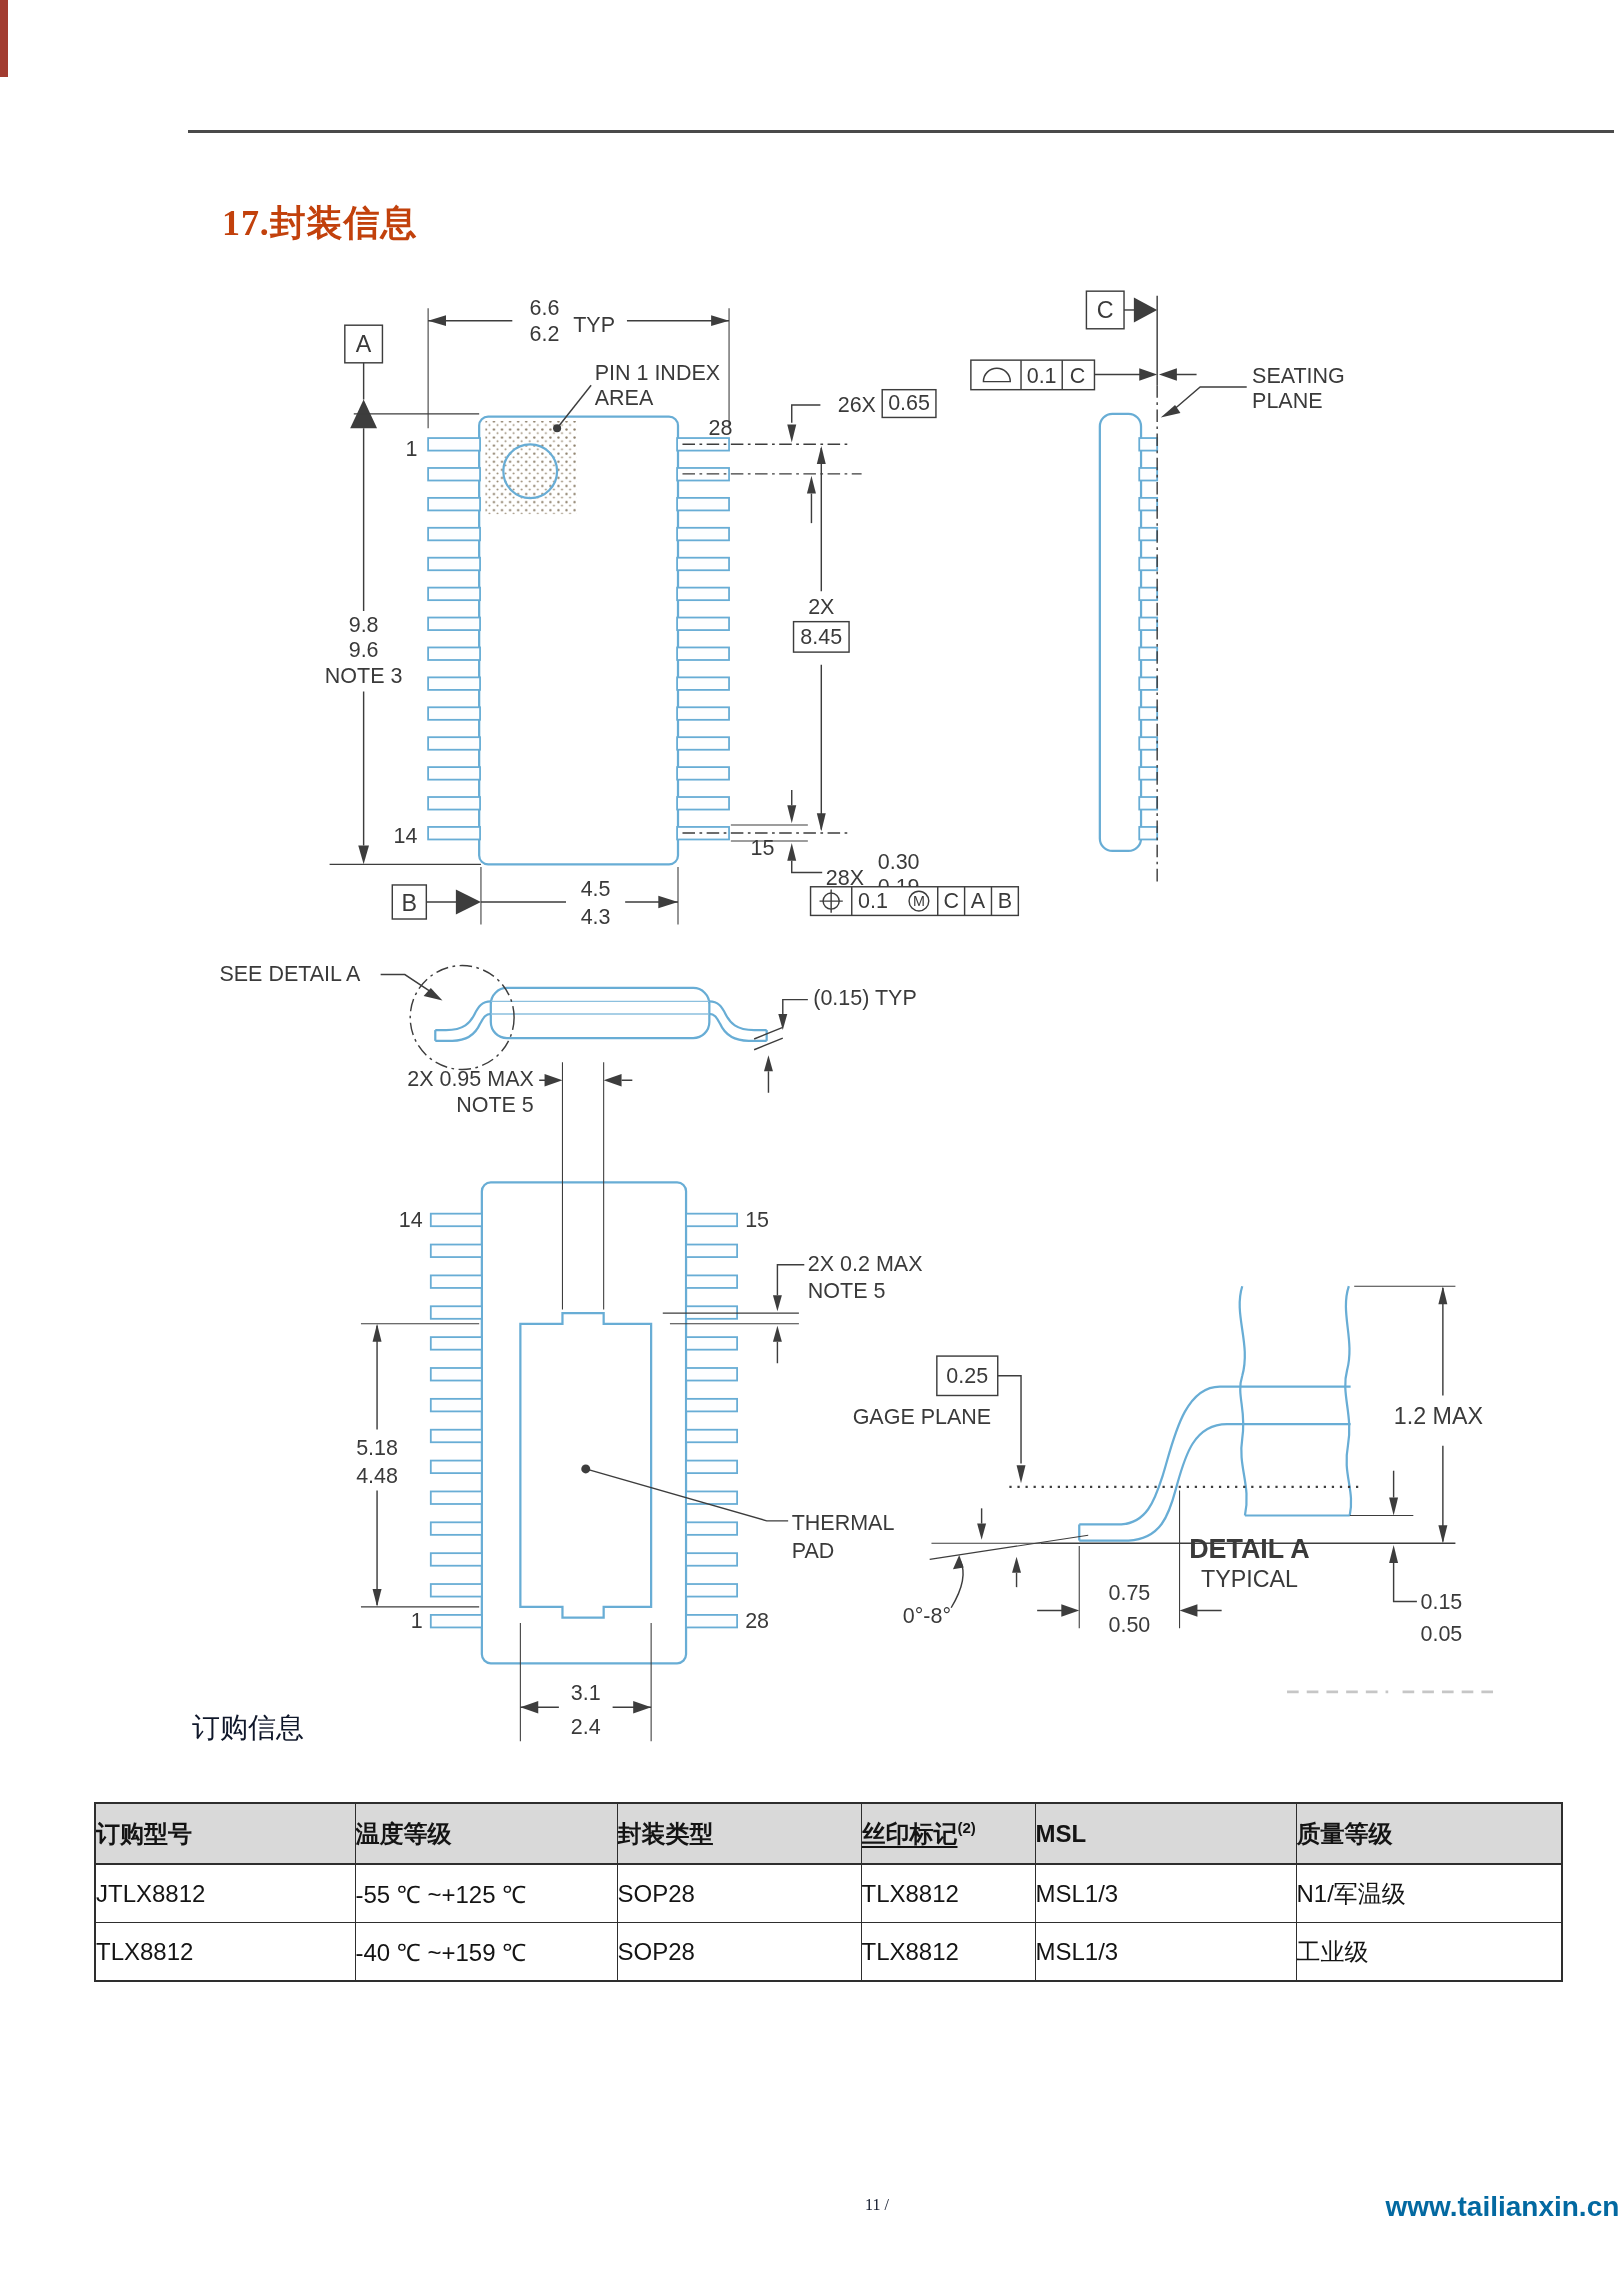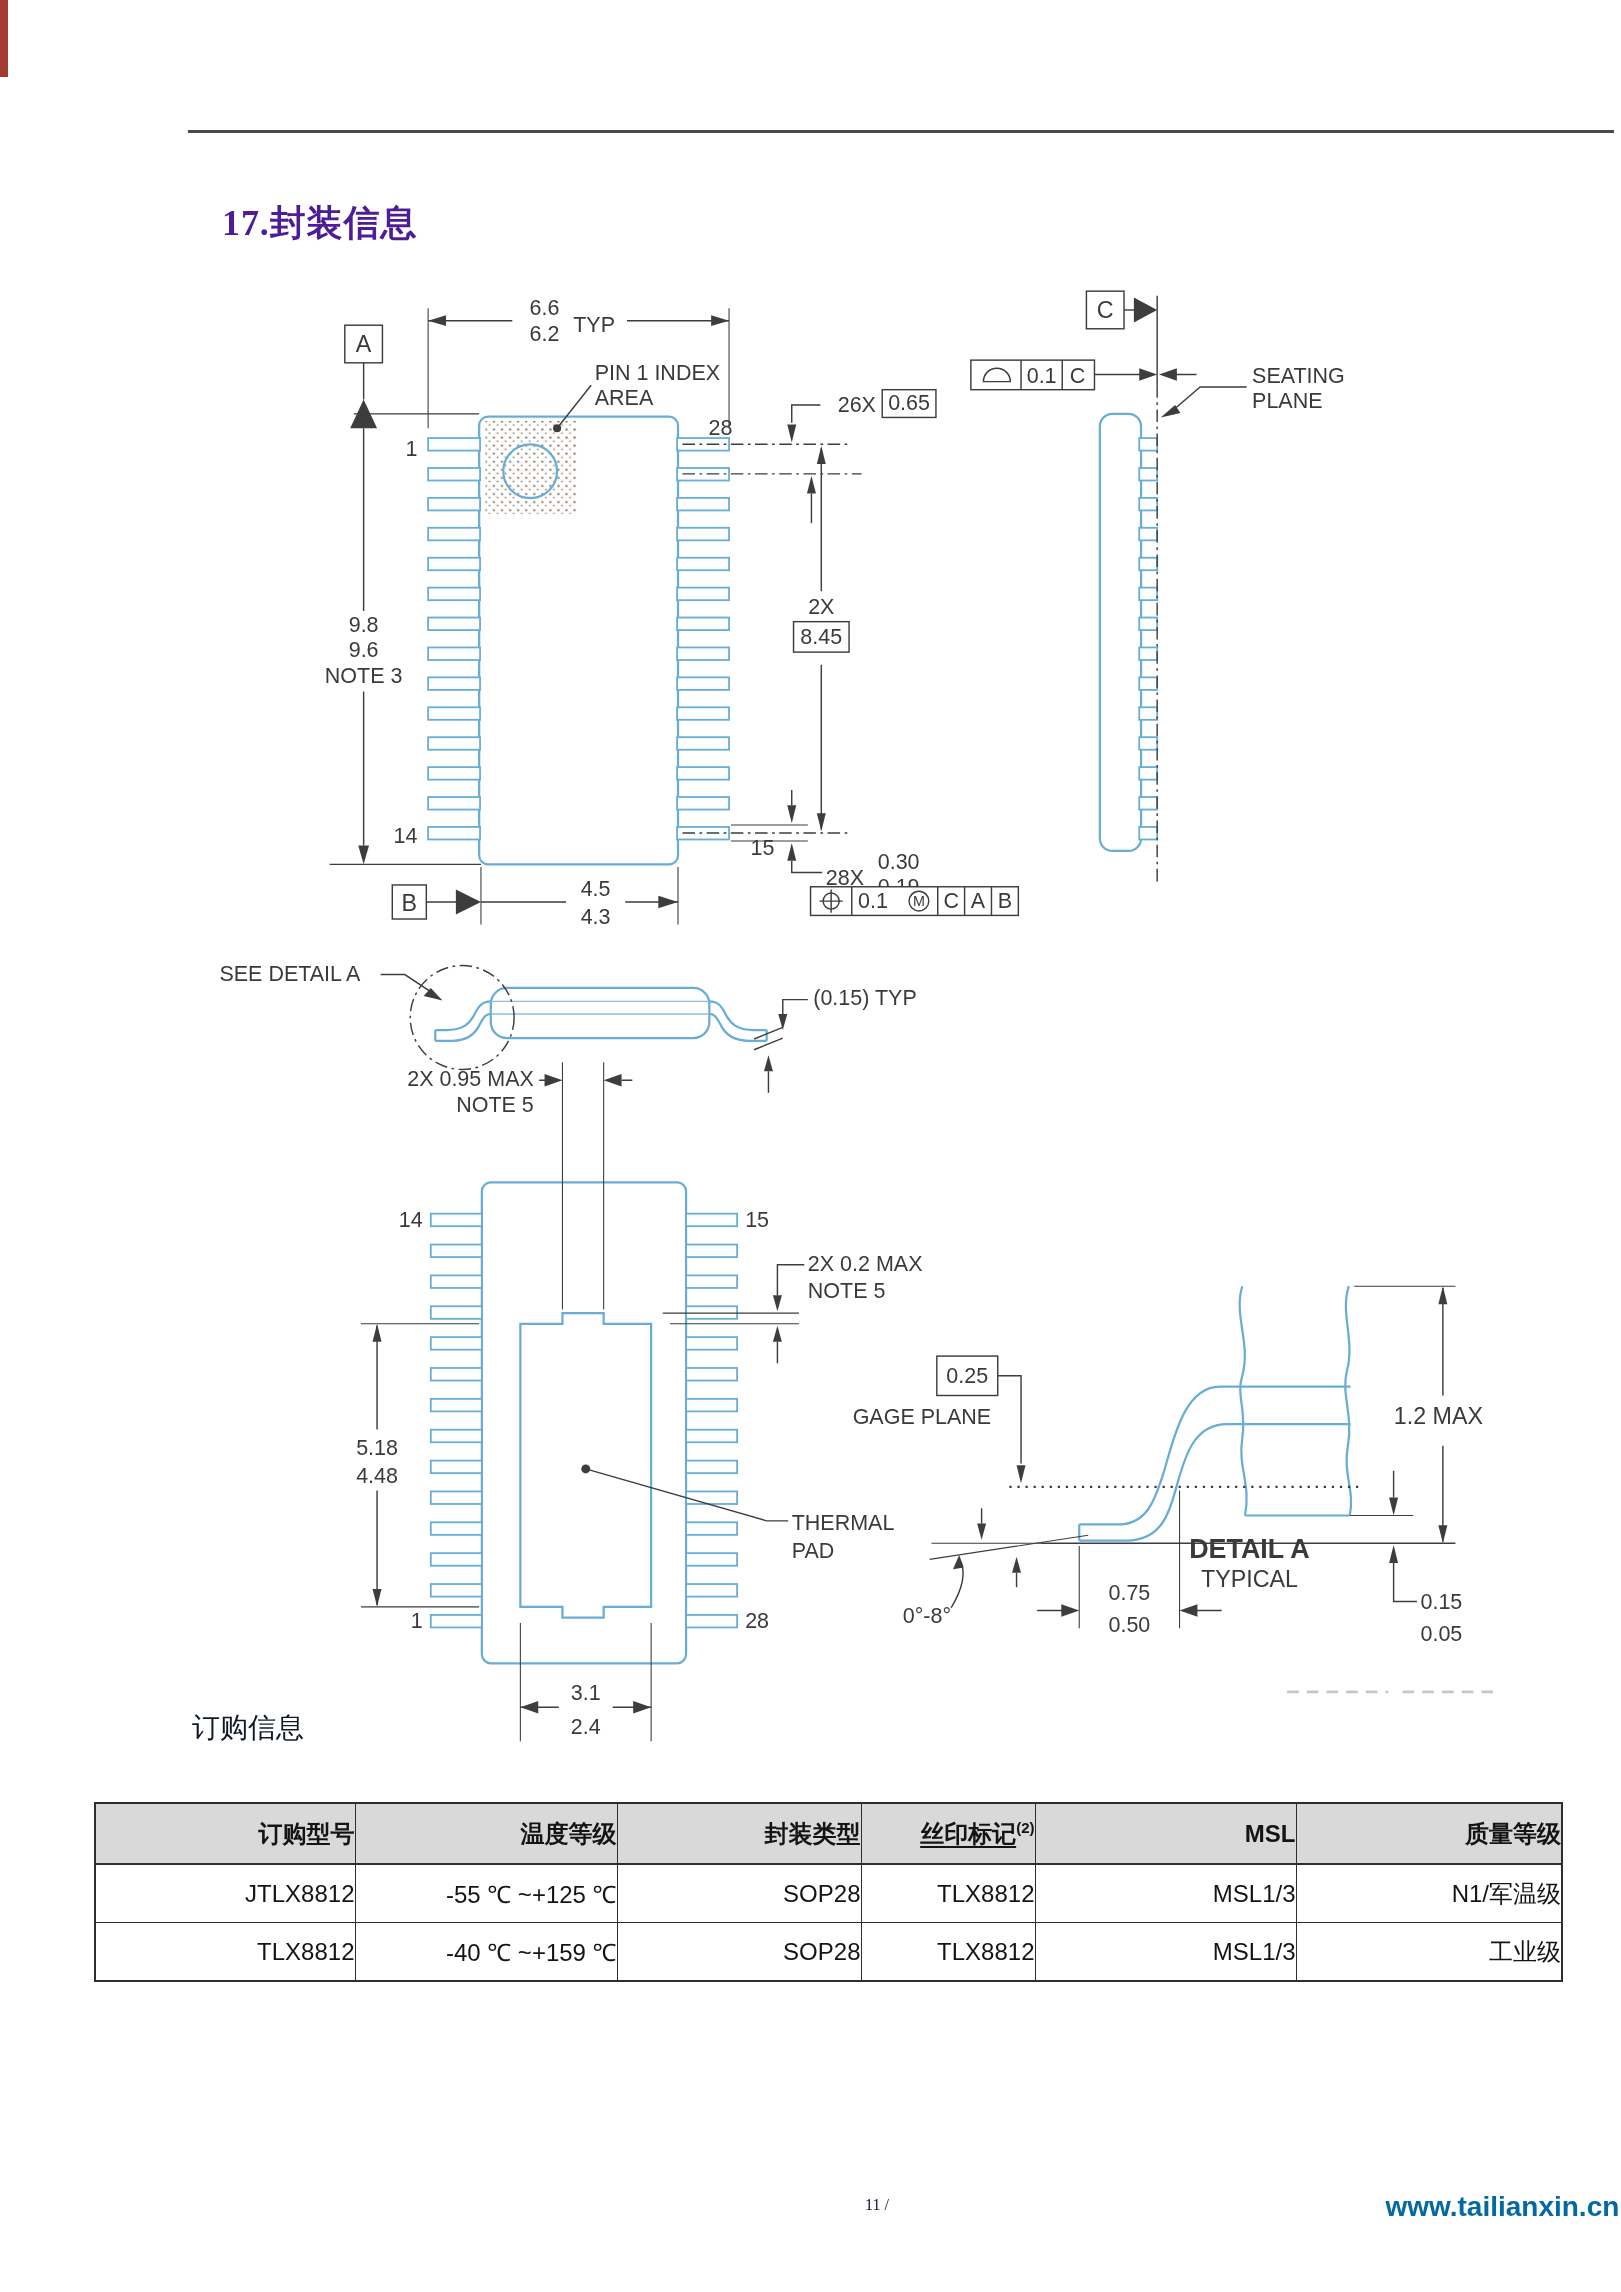--- a/index.html
+++ b/index.html
@@ -1,21 +1,21 @@
 <!DOCTYPE html>
 <html style="font-size:14.3px"><head>
 <meta charset="utf-8">
 <style>
   html,body{margin:0;padding:0;background:#e8e8e8;}
   .page{position:relative;width:1622px;height:2293px;background:#ffffff;overflow:hidden;
         font-family:"Liberation Sans",sans-serif;}
   .corner-mark{position:absolute;left:0;top:0;width:8px;height:77px;background:#a23c30;}
   .top-rule{position:absolute;left:188px;top:130px;width:1426px;height:2.7px;background:#4a4a4a;}
   .title{position:absolute;left:222px;top:199px;font-family:"Liberation Serif",serif;
-         font-weight:bold;font-size:36px;color:#4c1d95;letter-spacing:0.9px;}
+         font-weight:bold;font-size:36px;color:#c2410c;letter-spacing:0.9px;}
   .order-heading{position:absolute;left:192px;top:1709px;font-family:"Liberation Serif",serif;
          font-size:28px;color:#0f172a;}
   svg.drawing{position:absolute;left:0;top:0;width:1622px;height:2293px;}
   svg .blue{fill:none;stroke:#68add5;stroke-width:2.5px;}
   svg .bthin{fill:none;stroke:#8cc0de;stroke-width:1.6px;}
   svg .pin{fill:#fdfeff;stroke:#68add5;stroke-width:2px;}
   svg .dim{fill:none;stroke:#3d3d3d;stroke-width:1.6px;}
   svg .thin{stroke-width:1.2px;}
   svg .ar{fill:#3d3d3d;stroke:none;}
   svg .dd{stroke-dasharray:14 5 3 5;}
@@ -24,21 +24,21 @@
   svg .faint{stroke:#8f8f8f;stroke-width:3px;opacity:.5;stroke-dasharray:13 9;}
   svg text{font-family:"Liberation Sans",sans-serif;font-size:24px;fill:#3a3a3a;}
   svg text.c{text-anchor:middle;}
   svg text.e{text-anchor:end;}
   svg text.f26{font-size:26px;}
   svg text.f30{font-size:30px;font-weight:bold;}
   svg text.f16{font-size:16px;}
   
   .order-table{position:absolute;left:94px;top:1802px;width:1466px;border-collapse:collapse;
                table-layout:fixed;font-size:24px;color:#141414;}
-  .order-table th,.order-table td{border:1.4px solid #2e2e2e;text-align:right;vertical-align:middle;
+  .order-table th,.order-table td{border:1.4px solid #2e2e2e;text-align:left;vertical-align:middle;
                padding:0;overflow:hidden;}
   .order-table th{background:#d9d9d9;font-weight:bold;height:59px;}
   .order-table td{height:57px;background:#fff;}
   .order-table{border:2.7px solid #2e2e2e;}
   .order-table thead th{border-bottom:2.7px solid #2e2e2e;}
   .hsup{vertical-align:super;font-size:15px;}
   .u{text-decoration:underline;text-underline-offset:3.6px;}
   .pageno{position:absolute;left:865px;top:2196px;font-family:"Liberation Serif",serif;
           font-size:16px;color:#0f172a;}
   .site{position:absolute;right:2.7px;top:2191px;font-size:28px;font-weight:bold;color:#0369a1;}

